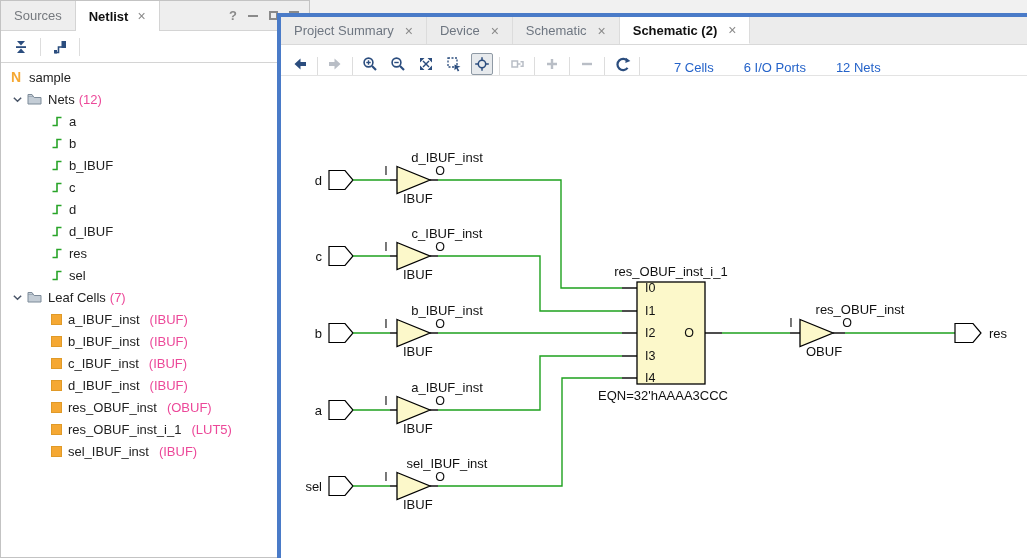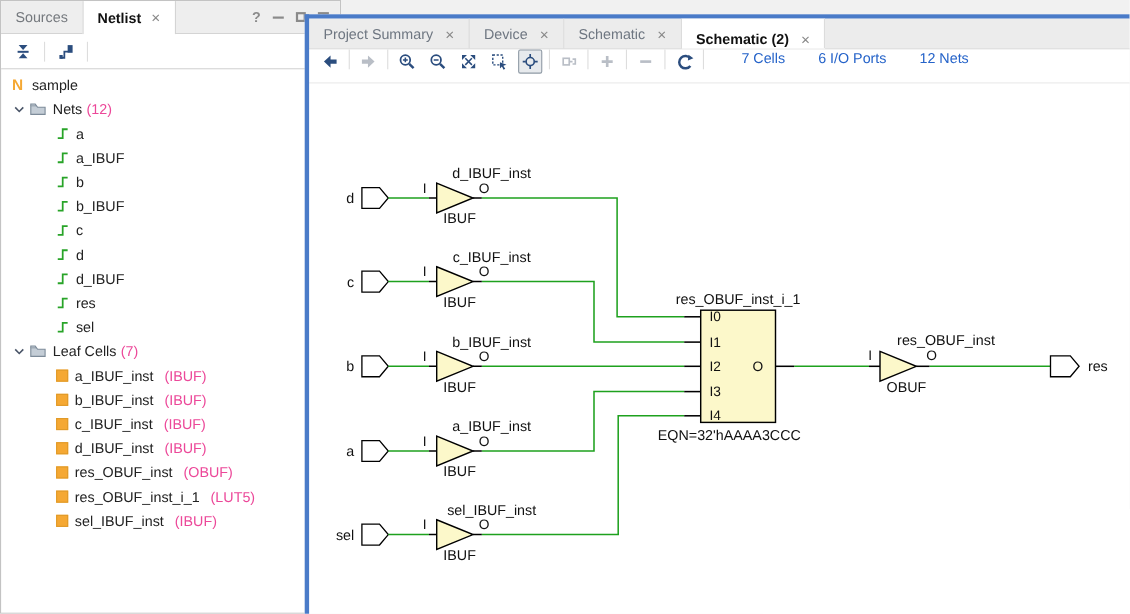--- a/index.html
+++ b/index.html
@@ -40,23 +40,23 @@
   .sq-orange{ width:11px; height:11px; background:var(--orange); border:1px solid #e09a28; }
   .n-glyph{ color:var(--orange); font-weight:bold; font-size:14px; width:13px; }
   .gray{ color:#ec4899; margin-left:4px; }
   
   #right-panel{ position:absolute; left:277px; top:0; width:750px; height:558px; background:#fff;margin-top:13px; }
   .rp-topbar{ position:absolute; left:0; top:0; width:750px; height:4px; background:var(--accent); }
   .rp-leftbar{ position:absolute; left:0; top:0; width:4px; height:552px; background:var(--accent); z-index:5; }
   .rp-tabs{ position:absolute; left:4px; top:4px; width:746px; height:28px; background:#ececec;
     border-bottom:1px solid #d9d9d9; display:flex; color:#6e7681; }
   .rp-tab{ display:flex; align-items:center; gap:11px; padding:0 13px; border-right:1px solid #dcdcdc; }
-  .rp-tab.active{ background:#fff; color:#111; font-weight:bold; border-bottom:1px solid #fff;align-items:flex-end; }
+  .rp-tab.active{ background:#fff; color:#111; font-weight:bold; border-bottom:1px solid #fff; }
   .rp-toolbar{ position:absolute; left:4px; top:32px; width:746px; height:31px; background:#fff;
-    border-bottom:1px solid #e3e3e3; display:flex; align-items:flex-start; padding-left:8px; gap:6px; }
+    border-bottom:1px solid #e3e3e3; display:flex; align-items:flex-end; padding-left:8px; gap:6px; }
   .tbtn.sel{ border:1px solid #8f9aa5; background:#e7eaed; border-radius:2px; }
   .tb-link{ color:var(--link-blue); margin-left:24px; cursor:default; }
   .tb-link.first{ margin-left:28px; }
   .canvas{ position:absolute; left:0; top:63px; width:750px; height:495px; background:#fff; }
   
   .wire{ stroke:var(--wire-green); stroke-width:1.4; fill:none; }
   .stub{ stroke:#000; stroke-width:1.4; fill:none; }
   .cellshape{ fill:var(--cell-fill); stroke:#000; stroke-width:1.3; }
   .portshape{ fill:#ffffff; stroke:#000; stroke-width:1.2; }
   svg text{ font-family:"Liberation Sans", sans-serif; font-size:13px; fill:#111; }
@@ -141,28 +141,20 @@
           </svg>
         </span>
         <span>a</span>
       </div>
     <div class="trow lvl2">
         <span class="nicon">
           <svg width="12" height="12" viewBox="0 0 12 12">
             <path d="M1.5,10.5 H6 V2.5 H10.5" fill="none" stroke="#28a428" stroke-width="1.6"></path>
           </svg>
         </span>
-        <span>a_IBUF</span>
-      </div>
-    <div class="trow lvl2">
-        <span class="nicon">
-          <svg width="12" height="12" viewBox="0 0 12 12">
-            <path d="M1.5,10.5 H6 V2.5 H10.5" fill="none" stroke="#28a428" stroke-width="1.6"></path>
-          </svg>
-        </span>
         <span>b</span>
       </div>
     <div class="trow lvl2">
         <span class="nicon">
           <svg width="12" height="12" viewBox="0 0 12 12">
             <path d="M1.5,10.5 H6 V2.5 H10.5" fill="none" stroke="#28a428" stroke-width="1.6"></path>
           </svg>
         </span>
         <span>b_IBUF</span>
       </div>

